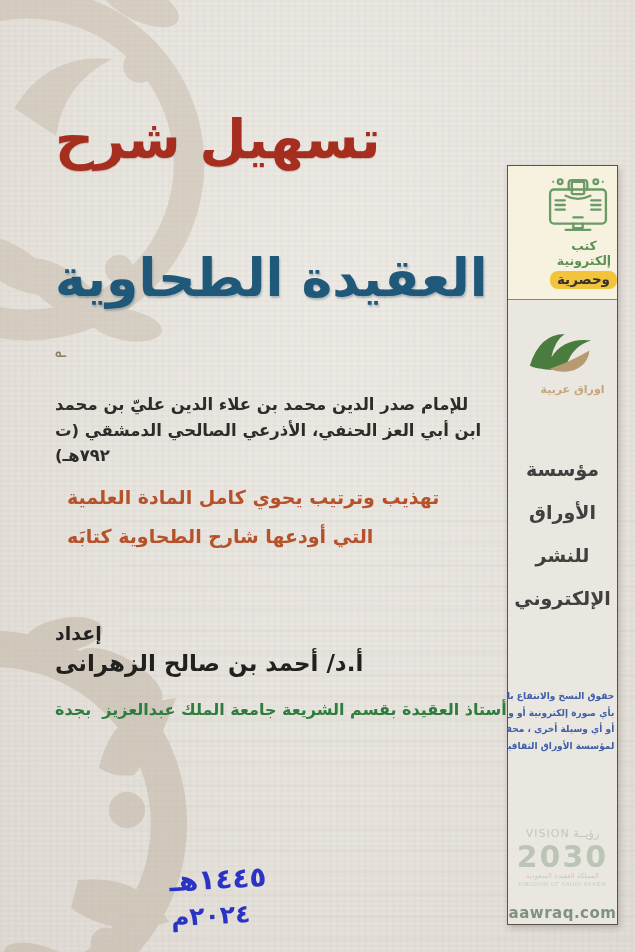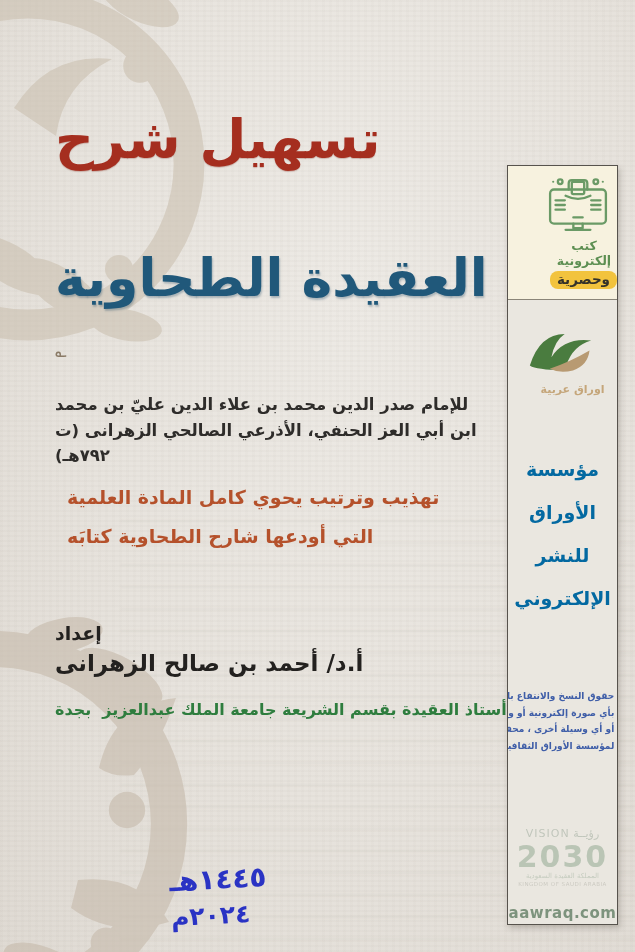--- a/index.html
+++ b/index.html
@@ -101,21 +101,21 @@
   .exclusive-badge{
     display:inline-block;margin-top:3px;padding:0 7px 2px;
     background:#f2c33d;color:#34322a;
     font-size:13.5px;font-weight:700;border-radius:8px;
   }
   .awraq-logo{position:absolute;top:158px;left:0;right:0;}
   .awraq-logo svg{display:block;margin:0 auto;}
   .awraq-name{font-size:11px;font-weight:700;color:#c5a67a;margin-top:1px;letter-spacing:1px;margin-left:20px;}
   .foundation{
     position:absolute;top:282px;left:0;right:0;
-    font-size:19px;font-weight:700;color:#0369a1;line-height:43px;
+    font-size:19px;font-weight:700;color:#404040;line-height:43px;
   }
   .copyright{
     position:absolute;top:522px;left:0;right:0;
     font-size:9.5px;font-weight:700;color:#3f5ea8;line-height:1.75;
     white-space:nowrap;transform:scaleX(.95);transform-origin:center;
   }
   .vision{
     position:absolute;top:662px;left:0;right:0;
     opacity:.38;color:#7e9180;line-height:1.1;
   }
@@ -166,21 +166,21 @@
     </g>
   </svg>
 
   <div class="main-col">
     <div class="series-title">تسهيل شرح</div>
     <div class="main-title">العقيدة الطحاوية</div>
     <div class="title-flourish">؎</div>
 
     <div class="author-block">
       <div>للإمام صدر الدين محمد بن علاء الدين عليّ بن محمد</div>
-      <div>ابن أبي العز الحنفي، الأذرعي الصالحي الزهرانى (ت ٧٩٢هـ)</div>
+      <div>ابن أبي العز الحنفي، الأذرعي الصالحي الدمشقي (ت ٧٩٢هـ)</div>
     </div>
 
     <div class="description">
       <div>تهذيب وترتيب يحوي كامل المادة العلمية</div>
       <div>التي أودعها شارح الطحاوية كتابَه</div>
     </div>
 
     <div class="prep-heading">إعداد</div>
     <div class="prep-name">أ.د/ أحمد بن صالح الزهرانى</div>
     <div class="prep-role">أستاذ العقيدة بقسم الشريعة جامعة الملك عبدالعزيز &nbsp;بجدة</div>

